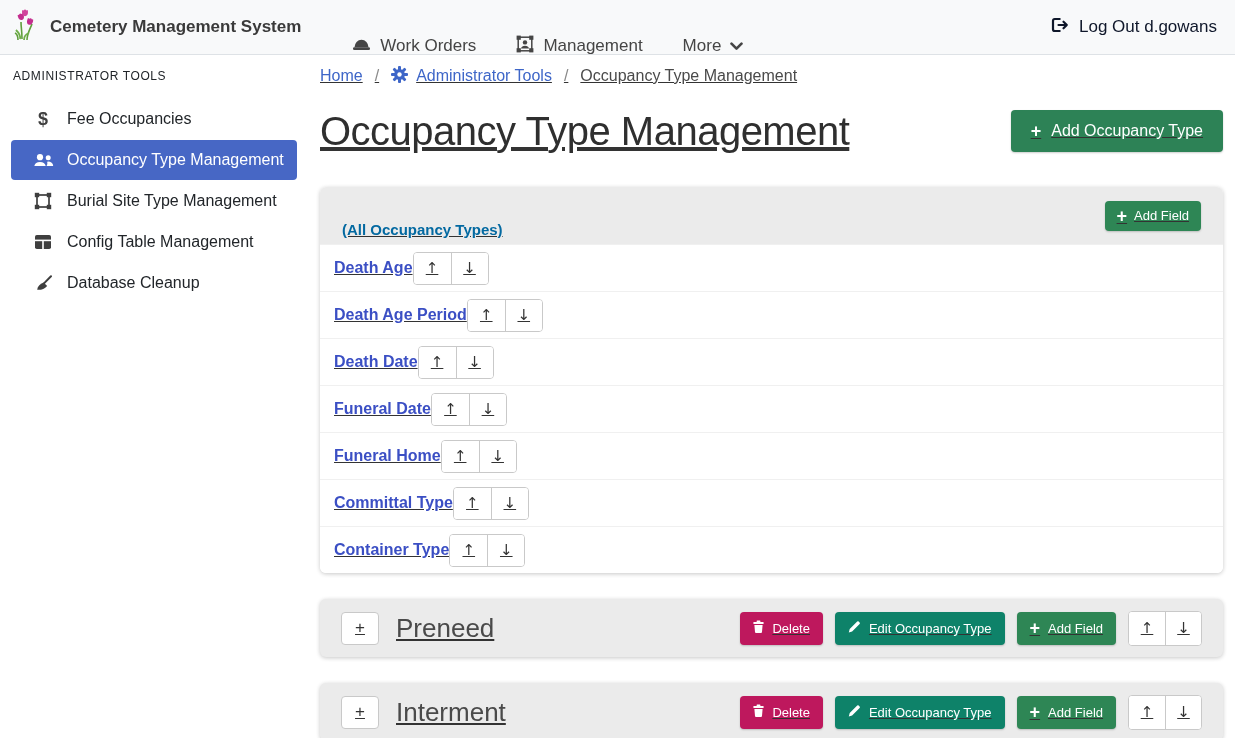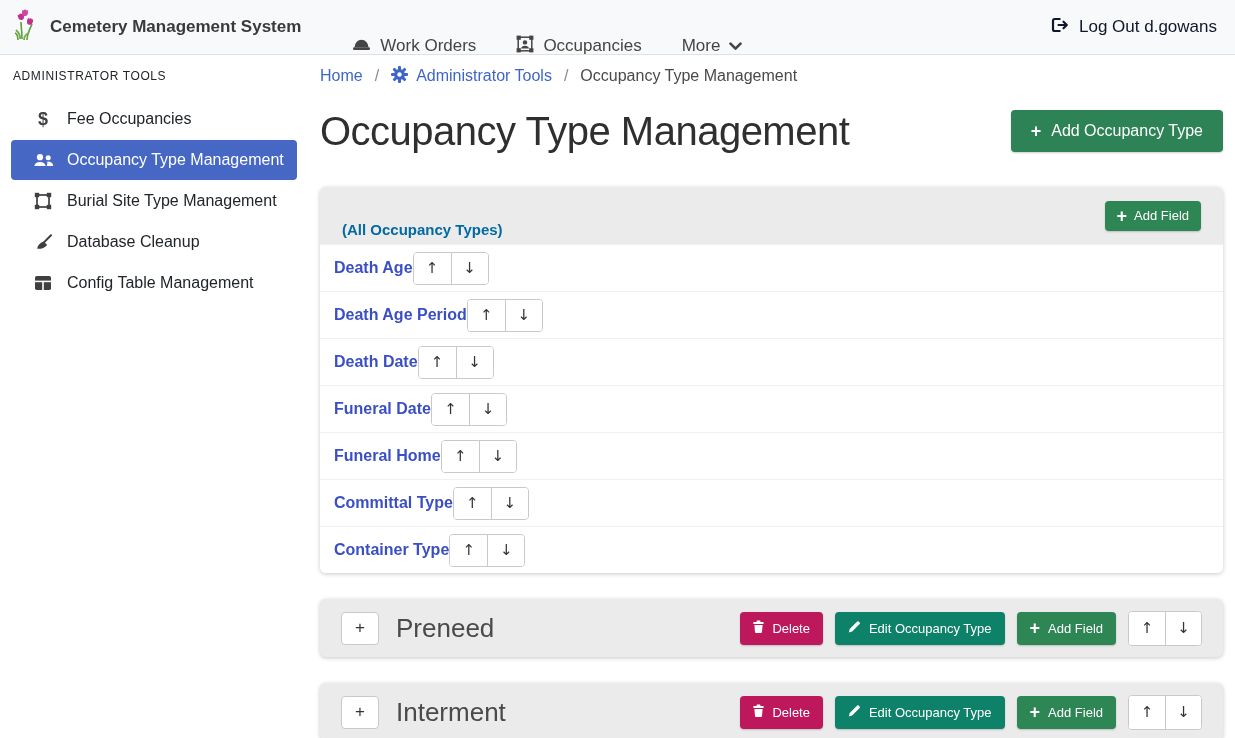--- a/index.html
+++ b/index.html
@@ -22,21 +22,21 @@
   .sidebar { width:310px; flex:none; padding-top:6px; }
   .side-heading { font-size:12px; letter-spacing:.6px; color:#212529; padding:8px 13px 16px; }
   .side-item { height:40px; display:flex; align-items:center; gap:13px;
     margin:0 13px 1px 11px; padding-left:21px; border-radius:4px;
     font-size:16px; color:#212529; cursor:pointer; }
   .side-item .icn { width:22px; display:flex; justify-content:center; align-items:center; color:#3f3f3f; }
   .side-item.active { background:#4767c5; color:#fff; }
   .side-item.active .icn { color:#fff; }
   .dollar { font-size:18px; font-weight:bold; }
 
-  .main { flex:1; padding:8px 12px 0 10px; }
+  .main { flex:1; padding:8px 12px 0 10px;text-decoration:underline; }
 
   
   .breadcrumb { display:flex; align-items:center; font-size:16px; height:26px; }
   .crumb-link { color:#3e66c8; text-decoration:none; cursor:pointer; display:flex; align-items:center; gap:8px; }
   .crumb-sep { color:#8a8a8a; padding:0 12px; }
   .crumb-current { color:#4a4a4a; }
 
   
   .title-row { display:flex; justify-content:space-between; align-items:center; margin-top:14px; height:56px; }
   .page-title { font-size:40px; font-weight:400; color:#2f2f2f; letter-spacing:-.5px; }
@@ -114,21 +114,21 @@
         <svg width="18" height="18" viewBox="0 0 18 18" fill="currentColor">
           <rect x="2.2" y="2.2" width="13.6" height="13.6" fill="none" stroke="currentColor" stroke-width="1.5"></rect>
           <rect x="0.6" y="0.6" width="4.2" height="4.2"></rect>
           <rect x="13.2" y="0.6" width="4.2" height="4.2"></rect>
           <rect x="0.6" y="13.2" width="4.2" height="4.2"></rect>
           <rect x="13.2" y="13.2" width="4.2" height="4.2"></rect>
           <circle cx="9" cy="7.4" r="2.2"></circle>
           <path d="M5 13.6 a4.1 3.5 0 0 1 8 0 z"></path>
         </svg>
       </span>
-      <span>Occupancies</span>
+      <span>Management</span>
     </a>
     <a class="nav-link">
       <span>More</span>
       <span>
         <svg width="13" height="9" viewBox="0 0 13 9" fill="none">
           <path d="M1.5 1.7 L6.5 6.7 L11.5 1.7" stroke="currentColor" stroke-width="2.6" stroke-linecap="round" stroke-linejoin="round"></path>
         </svg>
       </span>
     </a>
   </div>
@@ -174,37 +174,37 @@
           <rect x="12.8" y="0.8" width="4.4" height="4.4"></rect>
           <rect x="0.8" y="12.8" width="4.4" height="4.4"></rect>
           <rect x="12.8" y="12.8" width="4.4" height="4.4"></rect>
         </svg>
       </span>
       <span>Burial Site Type Management</span>
     </div>
 
     <div class="side-item">
       <span class="icn">
-        <svg width="18" height="17" viewBox="0 0 18 17" fill="currentColor">
-          <path d="M17 1.2 l-7 7.2" stroke="currentColor" stroke-width="2" stroke-linecap="round" fill="none"></path>
-          <path d="M9.6 7.6 l3.6 3.3 q-4.2 4.4-10 3.8 q0.6-4.9 6.4-7.1 z"></path>
-        </svg>
-      </span>
-      <span>Database Cleanup</span>
-    </div>
-
-    <div class="side-item">
-      <span class="icn">
         <svg width="18" height="16" viewBox="0 0 18 16" fill="currentColor">
           <rect x="1" y="1" width="16" height="14" rx="1.8"></rect>
           <line x1="1" y1="6.4" x2="17" y2="6.4" stroke="#fff" stroke-width="1.6"></line>
           <line x1="9" y1="6.4" x2="9" y2="15" stroke="#fff" stroke-width="1.6"></line>
         </svg>
       </span>
       <span>Config Table Management</span>
+    </div>
+
+    <div class="side-item">
+      <span class="icn">
+        <svg width="18" height="17" viewBox="0 0 18 17" fill="currentColor">
+          <path d="M17 1.2 l-7 7.2" stroke="currentColor" stroke-width="2" stroke-linecap="round" fill="none"></path>
+          <path d="M9.6 7.6 l3.6 3.3 q-4.2 4.4-10 3.8 q0.6-4.9 6.4-7.1 z"></path>
+        </svg>
+      </span>
+      <span>Database Cleanup</span>
     </div>
   </aside>
 
   <main class="main">
 
     <div class="breadcrumb">
       <a class="crumb-link">
         <span>Home</span>
       </a>
       <span class="crumb-sep">/</span>

